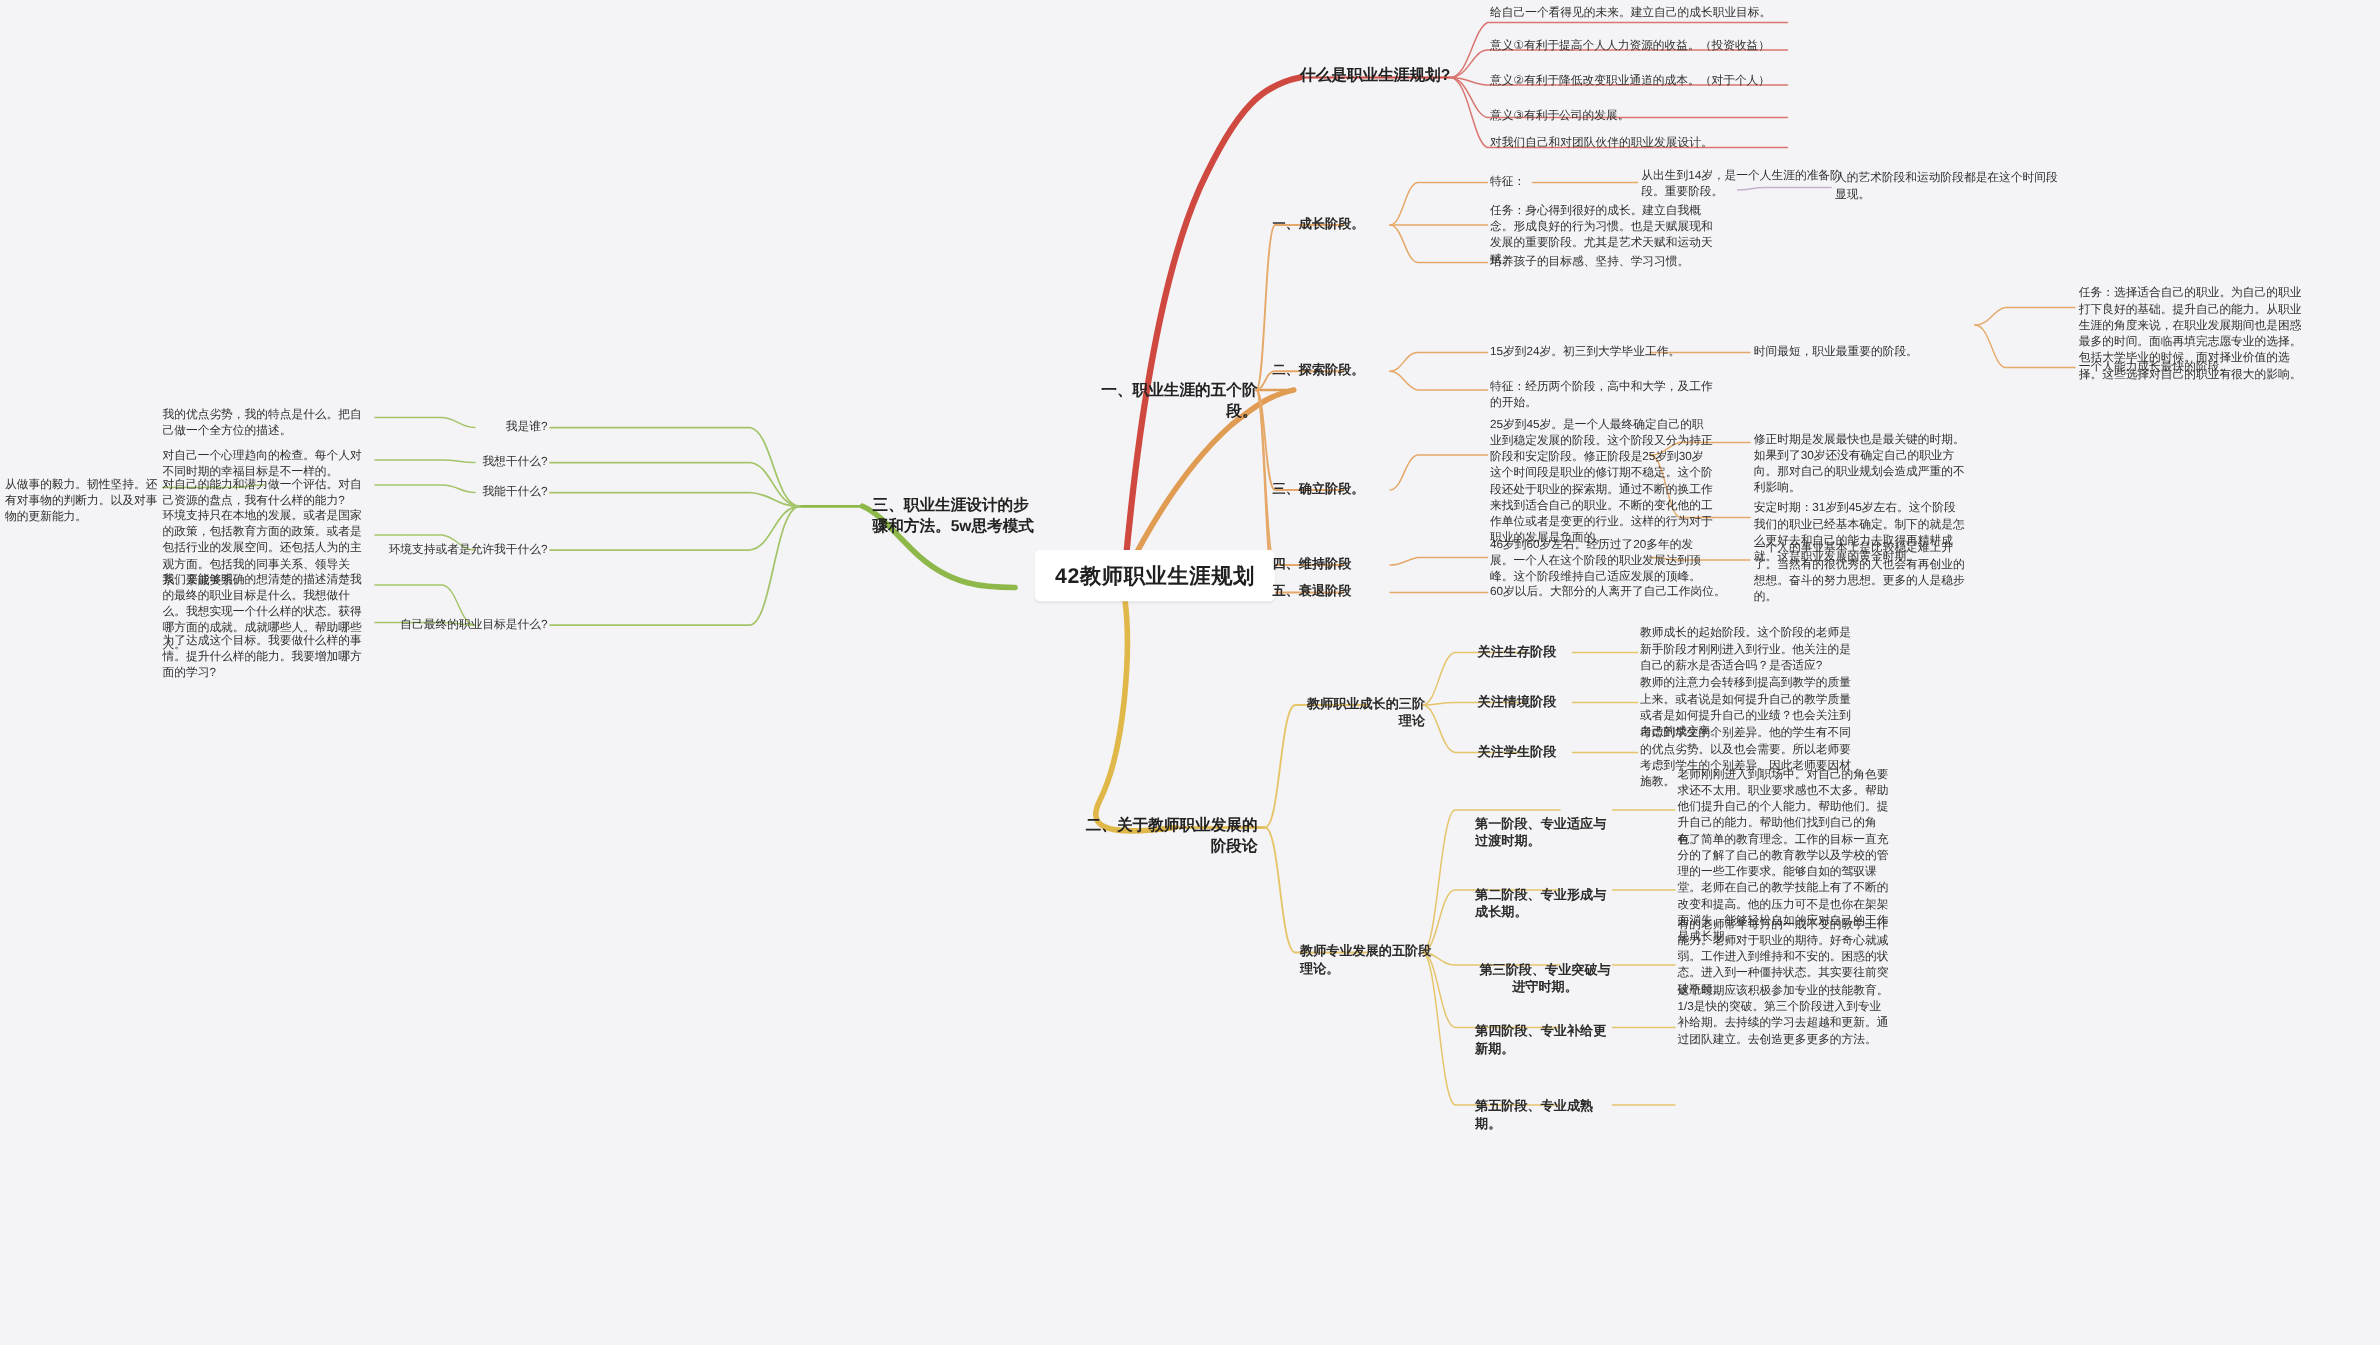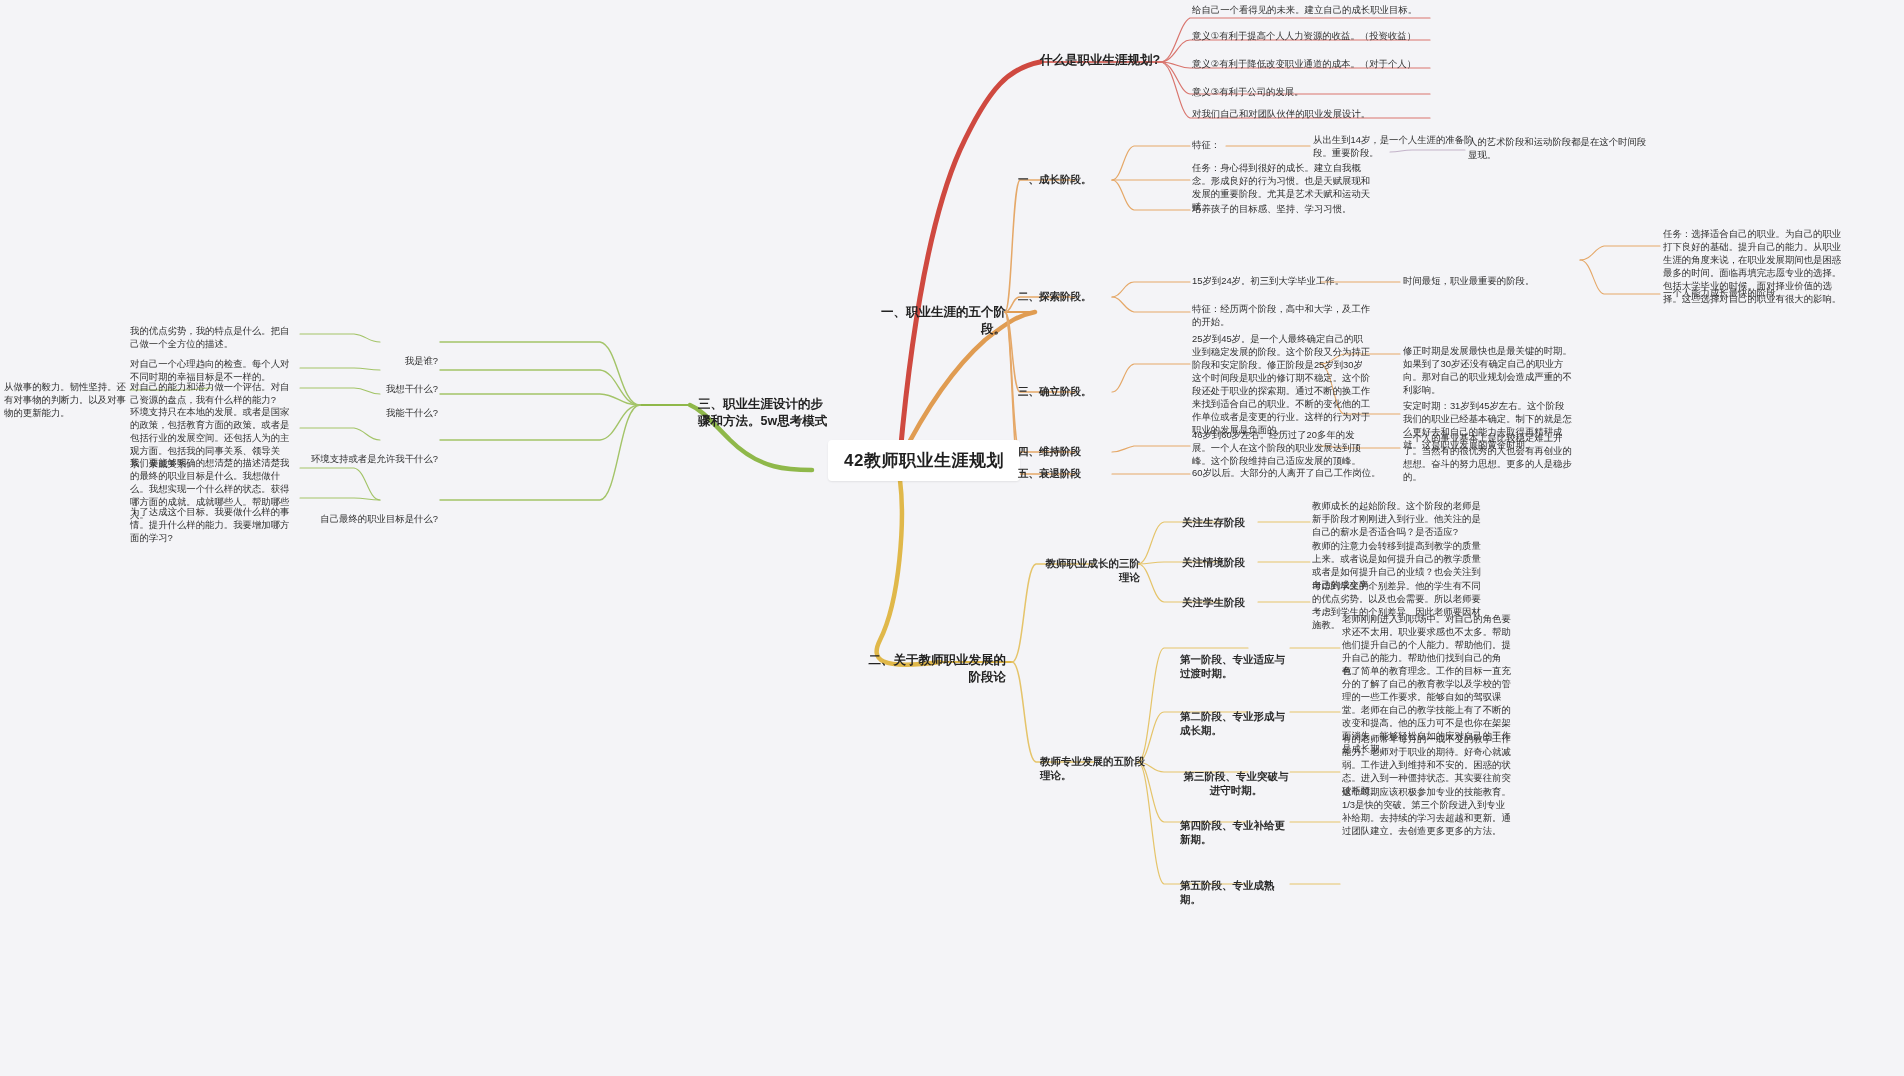--- a/index.html
+++ b/index.html
@@ -58,21 +58,20 @@
     color: #2e2e2e;
   }
   .leaf-b {
     font-size: 9.4px;
     font-weight: normal;
     color: #2b2b2b;
   }
   .lvl3 {
     font-size: 9.4px;
     color: #2e2e2e;
-    margin-top: 20px;
   }
   .txt-r { text-align: right; }
 </style>
 </head>
 <body>
 
 <div id="canvas">
 
   <svg class="links" viewBox="0 0 1904 1076">
     <g fill="none" stroke-linecap="round">

